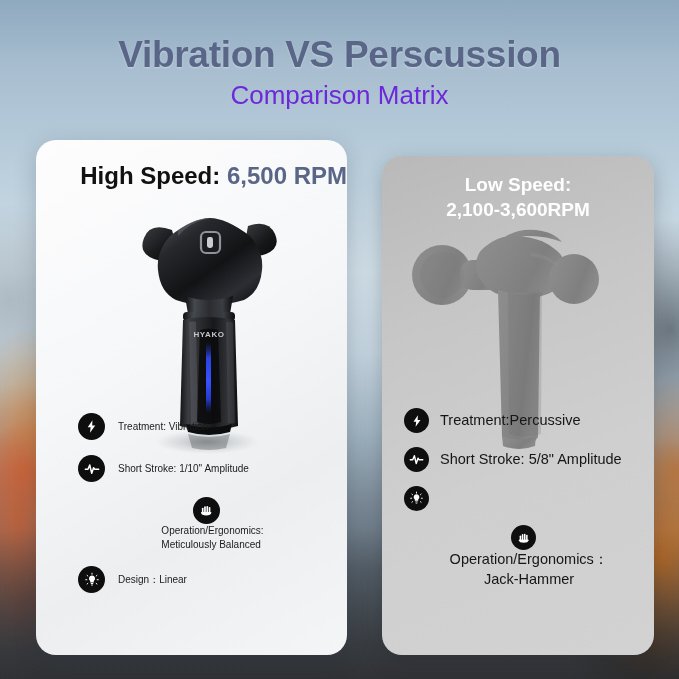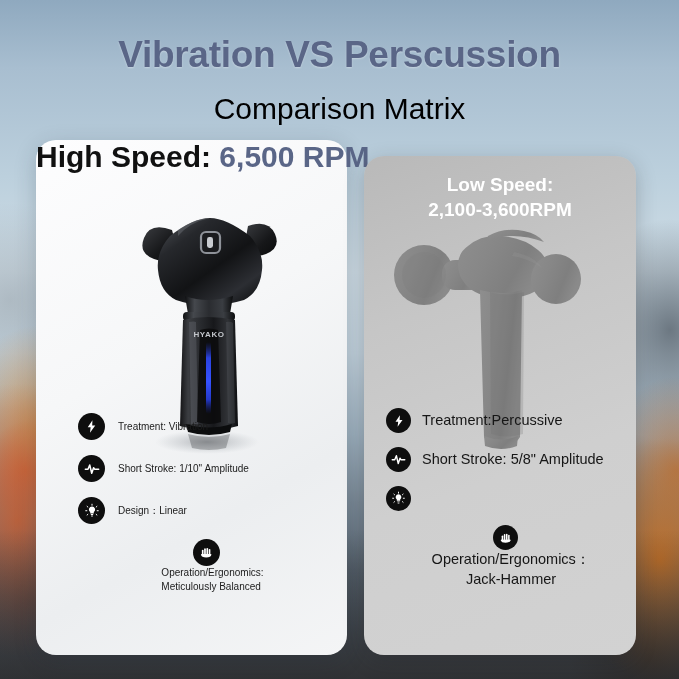--- a/index.html
+++ b/index.html
@@ -48,42 +48,42 @@
 
   
   .header { position:absolute; top:0; left:0; width:679px; text-align:center; }
   .title {
     margin-top:34px;
     font-size:37px; font-weight:bold; letter-spacing:-.3px;
     color:#5a6687;
     text-shadow:0 1px 2px rgba(255,255,255,.35);
   }
   .subtitle {
-    margin-top:16px;
-    font-size:30px; font-weight:normal;
-    color:#000000;
+    margin-top:4px;
+    font-size:26px; font-weight:normal;
+    color:#6d28d9;
   }
 
   
   .card { position:absolute; border-radius:20px; }
 
   .card-left {
     left:36px; top:140px; width:311px; height:515px;
     background:linear-gradient(150deg,#fdfdfe 0%,#f6f7f8 40%,#eceef0 70%,#f4f5f6 100%);
     box-shadow:0 6px 22px rgba(30,40,55,.22);
   }
   .card-right {
-    left:364px; top:156px; width:272px; height:499px;
+    left:382px; top:156px; width:272px; height:499px;
     background:linear-gradient(160deg,#b9b9b9 0%,#c6c6c6 30%,#cfcfcf 62%,#d2d2d2 100%);
     box-shadow:0 6px 20px rgba(30,30,35,.25);
   }
 
   .card-head-left {
-    text-align:left; 
-    font-size:30px; font-weight:bold; color:#111;
+    text-align:right; padding-top:22px;
+    font-size:24px; font-weight:bold; color:#111;
     white-space:nowrap;
   }
   .card-head-left .accent { color:#5a6687; }
 
   .card-head-right {
     text-align:center; padding-top:16px;
     font-size:19px; font-weight:bold; color:#ffffff; line-height:1.32;
   }
 
   
@@ -221,20 +221,38 @@
         <span class="ftext">Treatment: Vibration</span>
       </div>
 
       <div class="feature">
         <span class="ficon">
           <svg width="16" height="16" viewBox="0 0 24 24">
             <path d="M2 12.5 h4 L8.6 6 l3 12.5 L14.4 10 l1.8 2.5 H22" fill="none" stroke="#fff" stroke-width="2.3" stroke-linecap="round" stroke-linejoin="round"></path>
           </svg>
         </span>
         <span class="ftext">Short Stroke: 1/10" Amplitude</span>
+      </div>
+
+      <div class="feature two-line">
+        <span class="ficon">
+          <svg width="15" height="15" viewBox="0 0 24 24">
+            <g fill="#fff">
+              <rect x="4.6" y="7.5" width="2.6" height="8.2" rx="1.3"></rect>
+              <rect x="8.2" y="5.3" width="2.7" height="10.4" rx="1.35"></rect>
+              <rect x="11.9" y="4.6" width="2.7" height="11.1" rx="1.35"></rect>
+              <rect x="15.6" y="6.4" width="2.6" height="9.3" rx="1.3"></rect>
+              <path d="M4.2 14.4 h14.6 q1.1 0 1 1.3 q-.7 4.3 -8.3 4.3 q-7.6 0 -8.3 -4.3 q-.1 -1.3 1 -1.3 z"></path>
+            </g>
+          </svg>
+        </span>
+        <span class="ftext">
+          <span>Operation/Ergonomics:</span><br>
+          <span>Meticulously Balanced</span>
+        </span>
       </div>
 
       <div class="feature">
         <span class="ficon">
           <svg width="16" height="16" viewBox="0 0 24 24">
             <path d="M12 5.2 a4.6 4.6 0 0 0 -2.7 8.3 v2.1 h5.4 v-2.1 A4.6 4.6 0 0 0 12 5.2 z" fill="#fff"></path>
             <rect x="9.9" y="16.6" width="4.2" height="1.5" rx=".7" fill="#fff"></rect>
             <rect x="10.5" y="18.8" width="3" height="1.3" rx=".6" fill="#fff"></rect>
             <g stroke="#fff" stroke-width="1.5" stroke-linecap="round">
               <path d="M12 1.8 v1.6"></path>
@@ -243,38 +261,20 @@
               <path d="M2.6 11.6 h1.7"></path>
                 <path d="M21.4 11.6 h-1.7"></path>
               <path d="M4.6 18.1 l1.2 -1.1"></path>
                 <path d="M19.4 18.1 l-1.2 -1.1"></path>
             </g>
           </svg>
         </span>
         <span class="ftext">Design：Linear</span>
       </div>
 
-      <div class="feature two-line">
-        <span class="ficon">
-          <svg width="15" height="15" viewBox="0 0 24 24">
-            <g fill="#fff">
-              <rect x="4.6" y="7.5" width="2.6" height="8.2" rx="1.3"></rect>
-              <rect x="8.2" y="5.3" width="2.7" height="10.4" rx="1.35"></rect>
-              <rect x="11.9" y="4.6" width="2.7" height="11.1" rx="1.35"></rect>
-              <rect x="15.6" y="6.4" width="2.6" height="9.3" rx="1.3"></rect>
-              <path d="M4.2 14.4 h14.6 q1.1 0 1 1.3 q-.7 4.3 -8.3 4.3 q-7.6 0 -8.3 -4.3 q-.1 -1.3 1 -1.3 z"></path>
-            </g>
-          </svg>
-        </span>
-        <span class="ftext">
-          <span>Operation/Ergonomics:</span><br>
-          <span>Meticulously Balanced</span>
-        </span>
-      </div>
-
     </div>
   </div>
 
   <div class="card card-right">
 
     <div class="card-head-right">
       <div>Low Speed:</div>
       <div>2,100-3,600RPM</div>
     </div>
 

